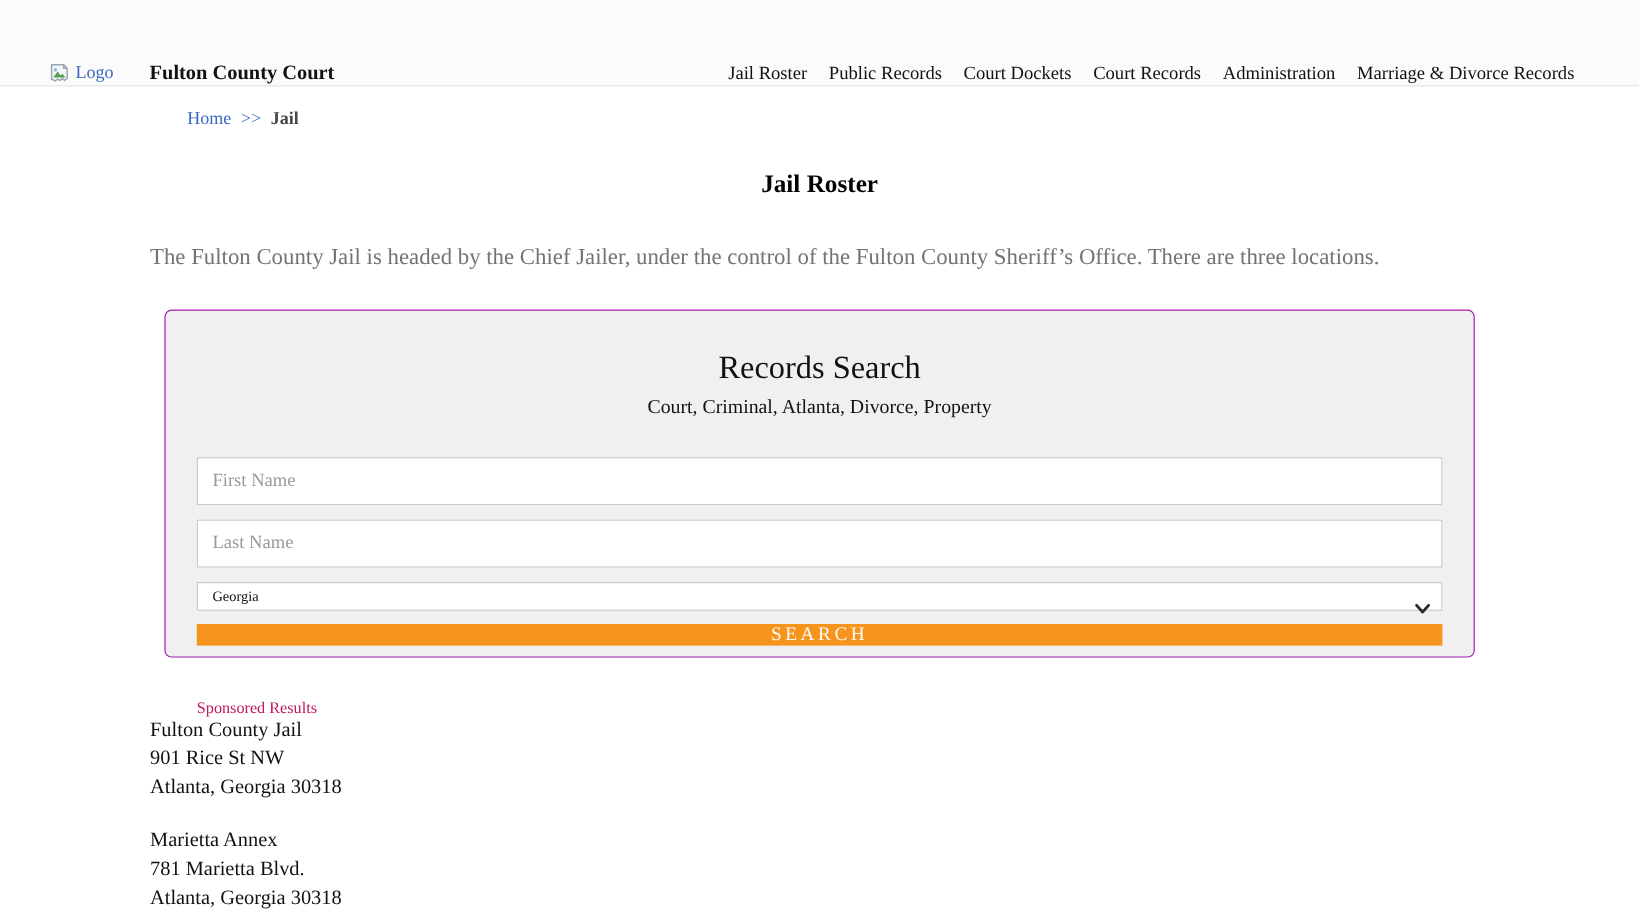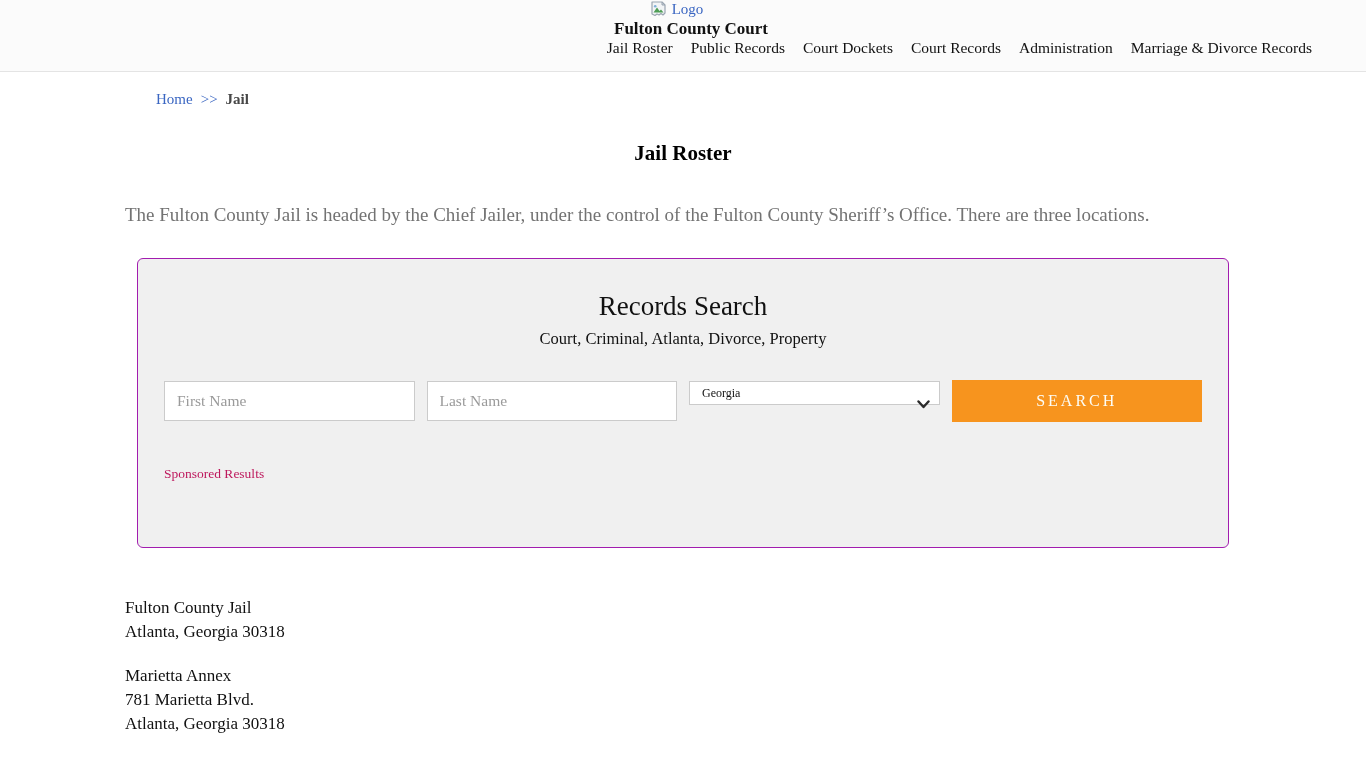--- a/index.html
+++ b/index.html
@@ -7,26 +7,25 @@
   html, body {
     width: 1366px; height: 768px;
     background: #ffffff;
     overflow: hidden;
     font-family: "Liberation Serif", "DejaVu Serif", serif;
     color: #1b1b1b;
   }
   
   .header {
     display: flex;
-    align-items: center;
+    align-items: flex-end;
     height: 72px;
     padding: 0 54px 0 40px;
     background: #fbfbfb;
     border-bottom: 1px solid #e4e4e4;
-    flex-direction: column;
   }
   .logo-link {
     display: inline-flex;
     align-items: center;
     gap: 4px;
     text-decoration: none;
     color: #3a66c2;
     font-size: 15px;
     cursor: pointer;
   }
@@ -103,20 +102,21 @@
   .search-subtitle {
     margin-top: 7px;
     text-align: center;
     font-size: 16.5px;
     color: #111111;
   }
   .search-form {
     display: flex;
     gap: 12px;
     margin-top: 32px;
+    flex-direction: column;
   }
   .search-form .field { flex: 1; position: relative; }
   .text-input {
     width: 100%;
     height: 40px;
     border: 1px solid #cbcbcb;
     background: #ffffff;
     padding: 0 12px;
     font-family: "Liberation Serif", "DejaVu Serif", serif;
     font-size: 15.5px;
@@ -225,20 +225,21 @@
       </span>
     </div>
     <button class="search-button">SEARCH</button>
   </div>
   <div class="sponsored">Sponsored Results</div>
 </div>
 
 <div class="locations">
   <div class="location">
     <div>Fulton County Jail</div>
+    <div>901 Rice St NW</div>
     <div>Atlanta, Georgia 30318</div>
   </div>
   <div class="location">
     <div>Marietta Annex</div>
     <div>781 Marietta Blvd.</div>
     <div>Atlanta, Georgia 30318</div>
   </div>
 </div>
 
 </body></html>

